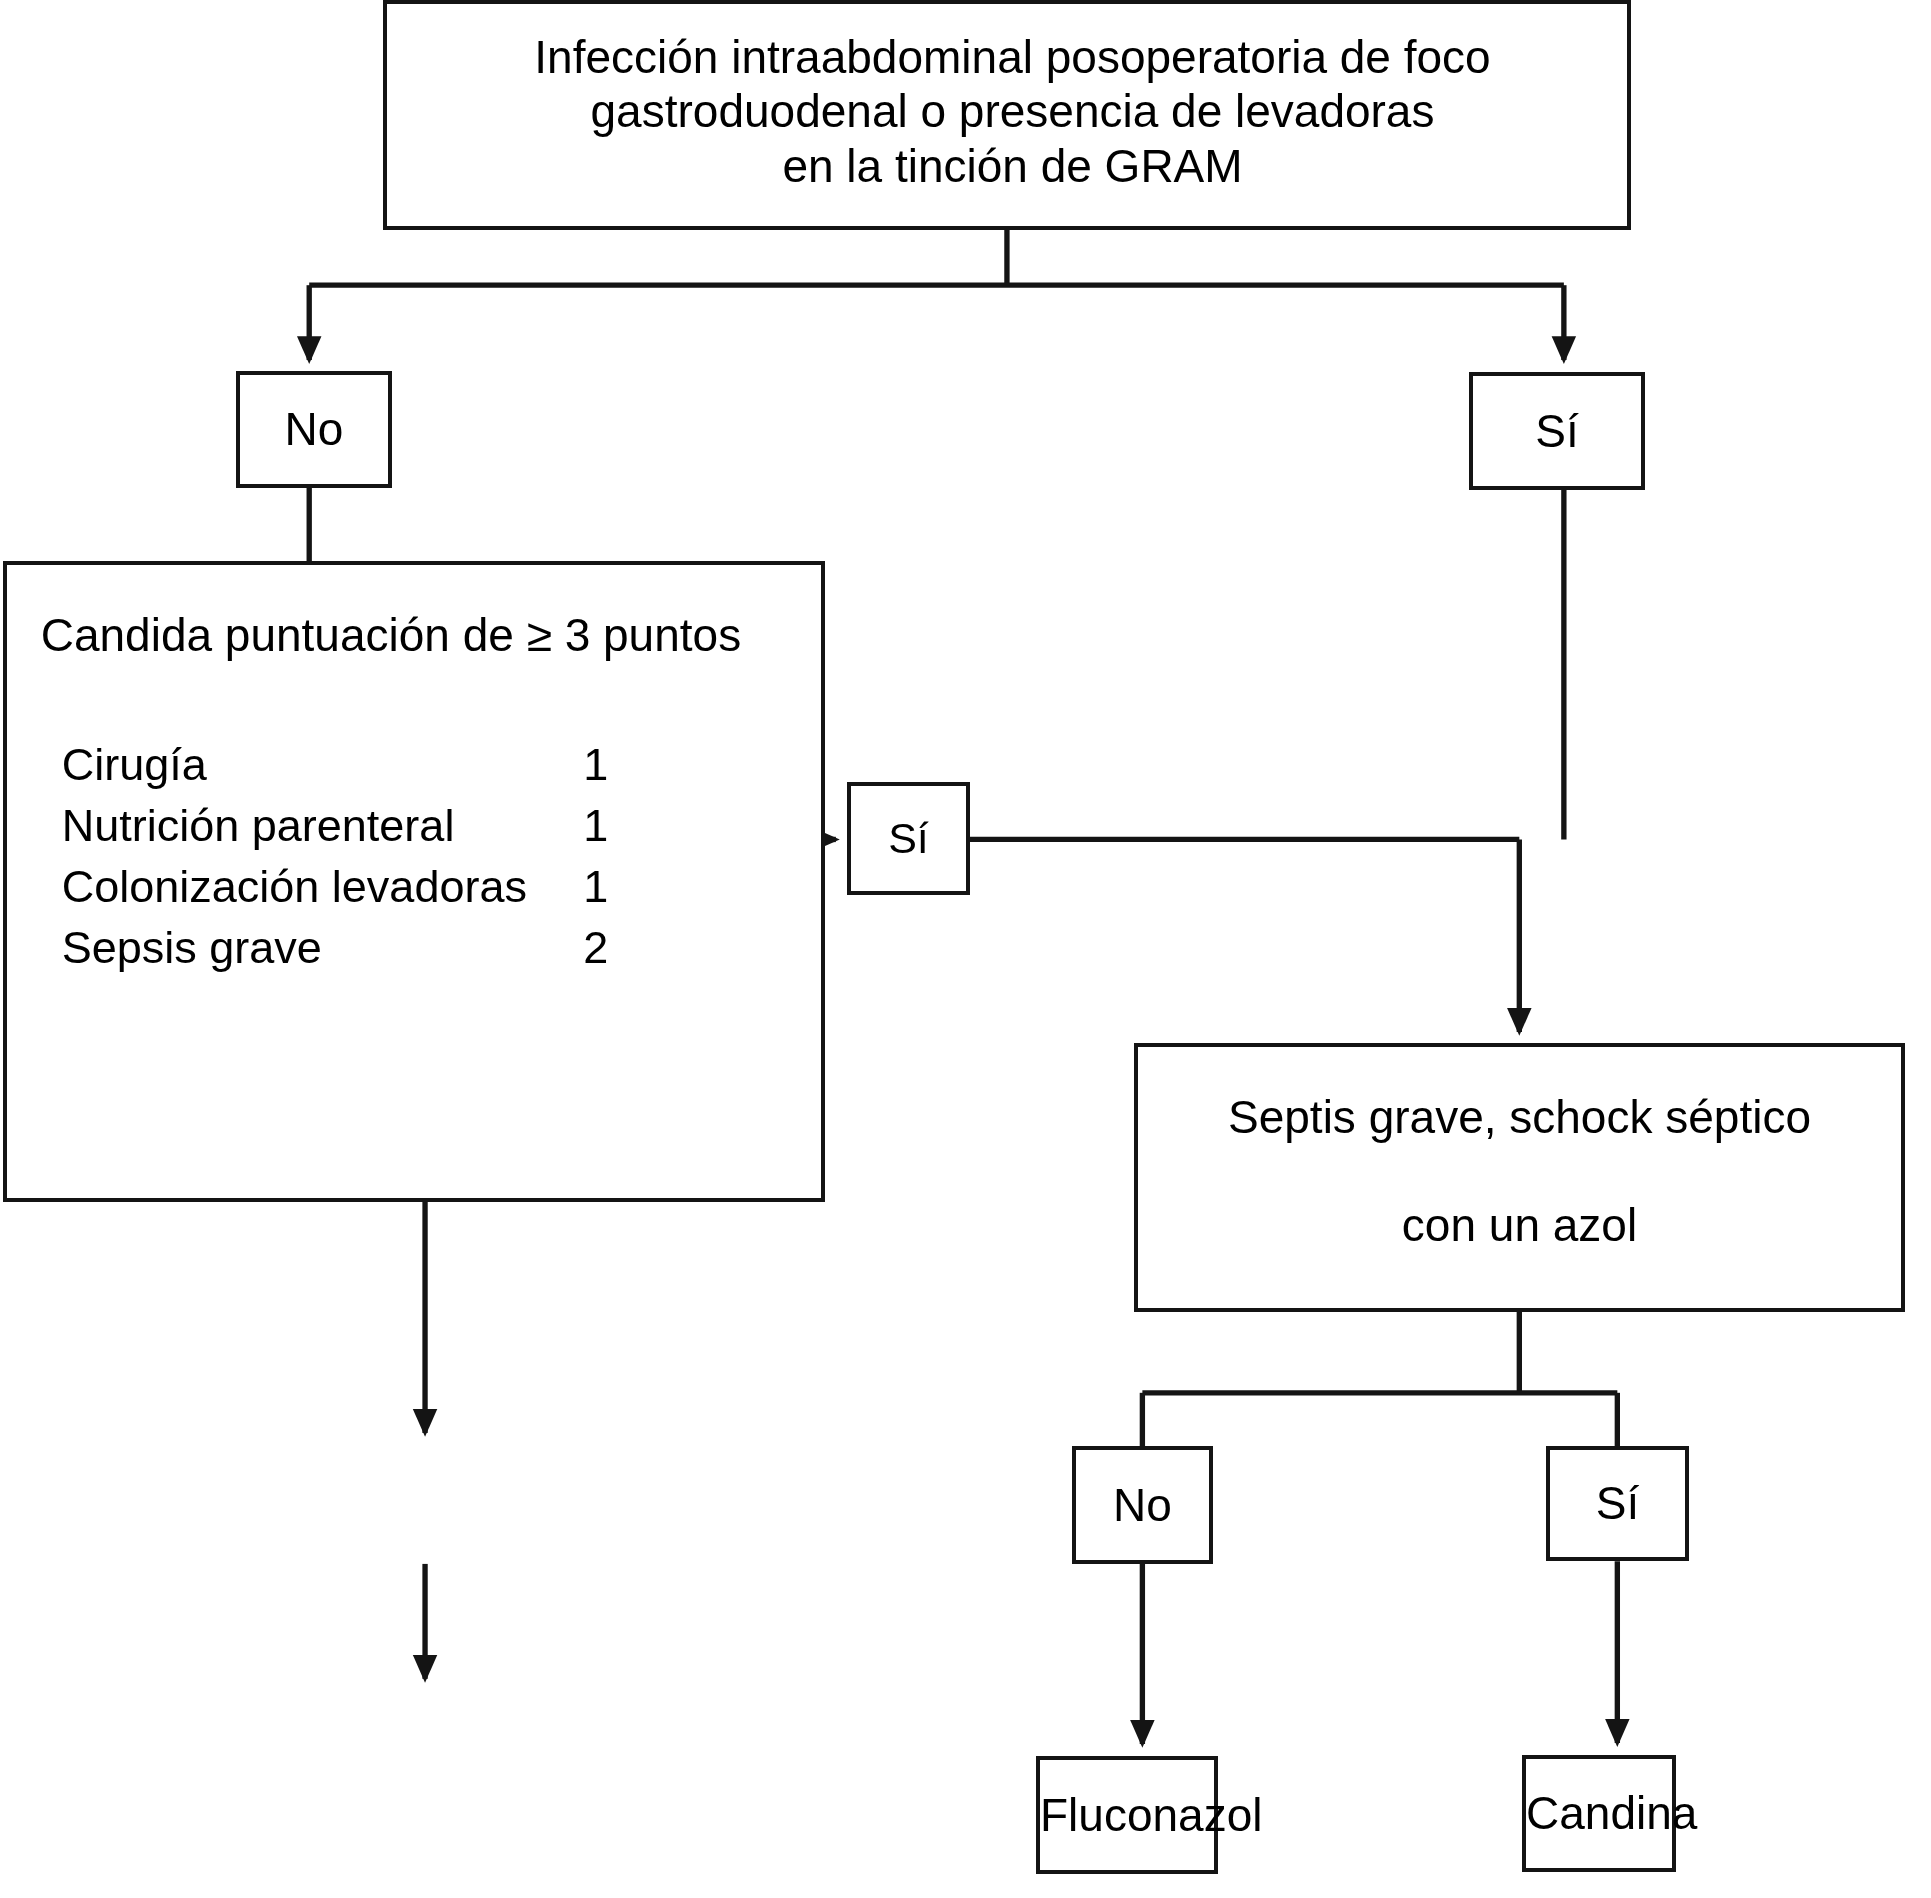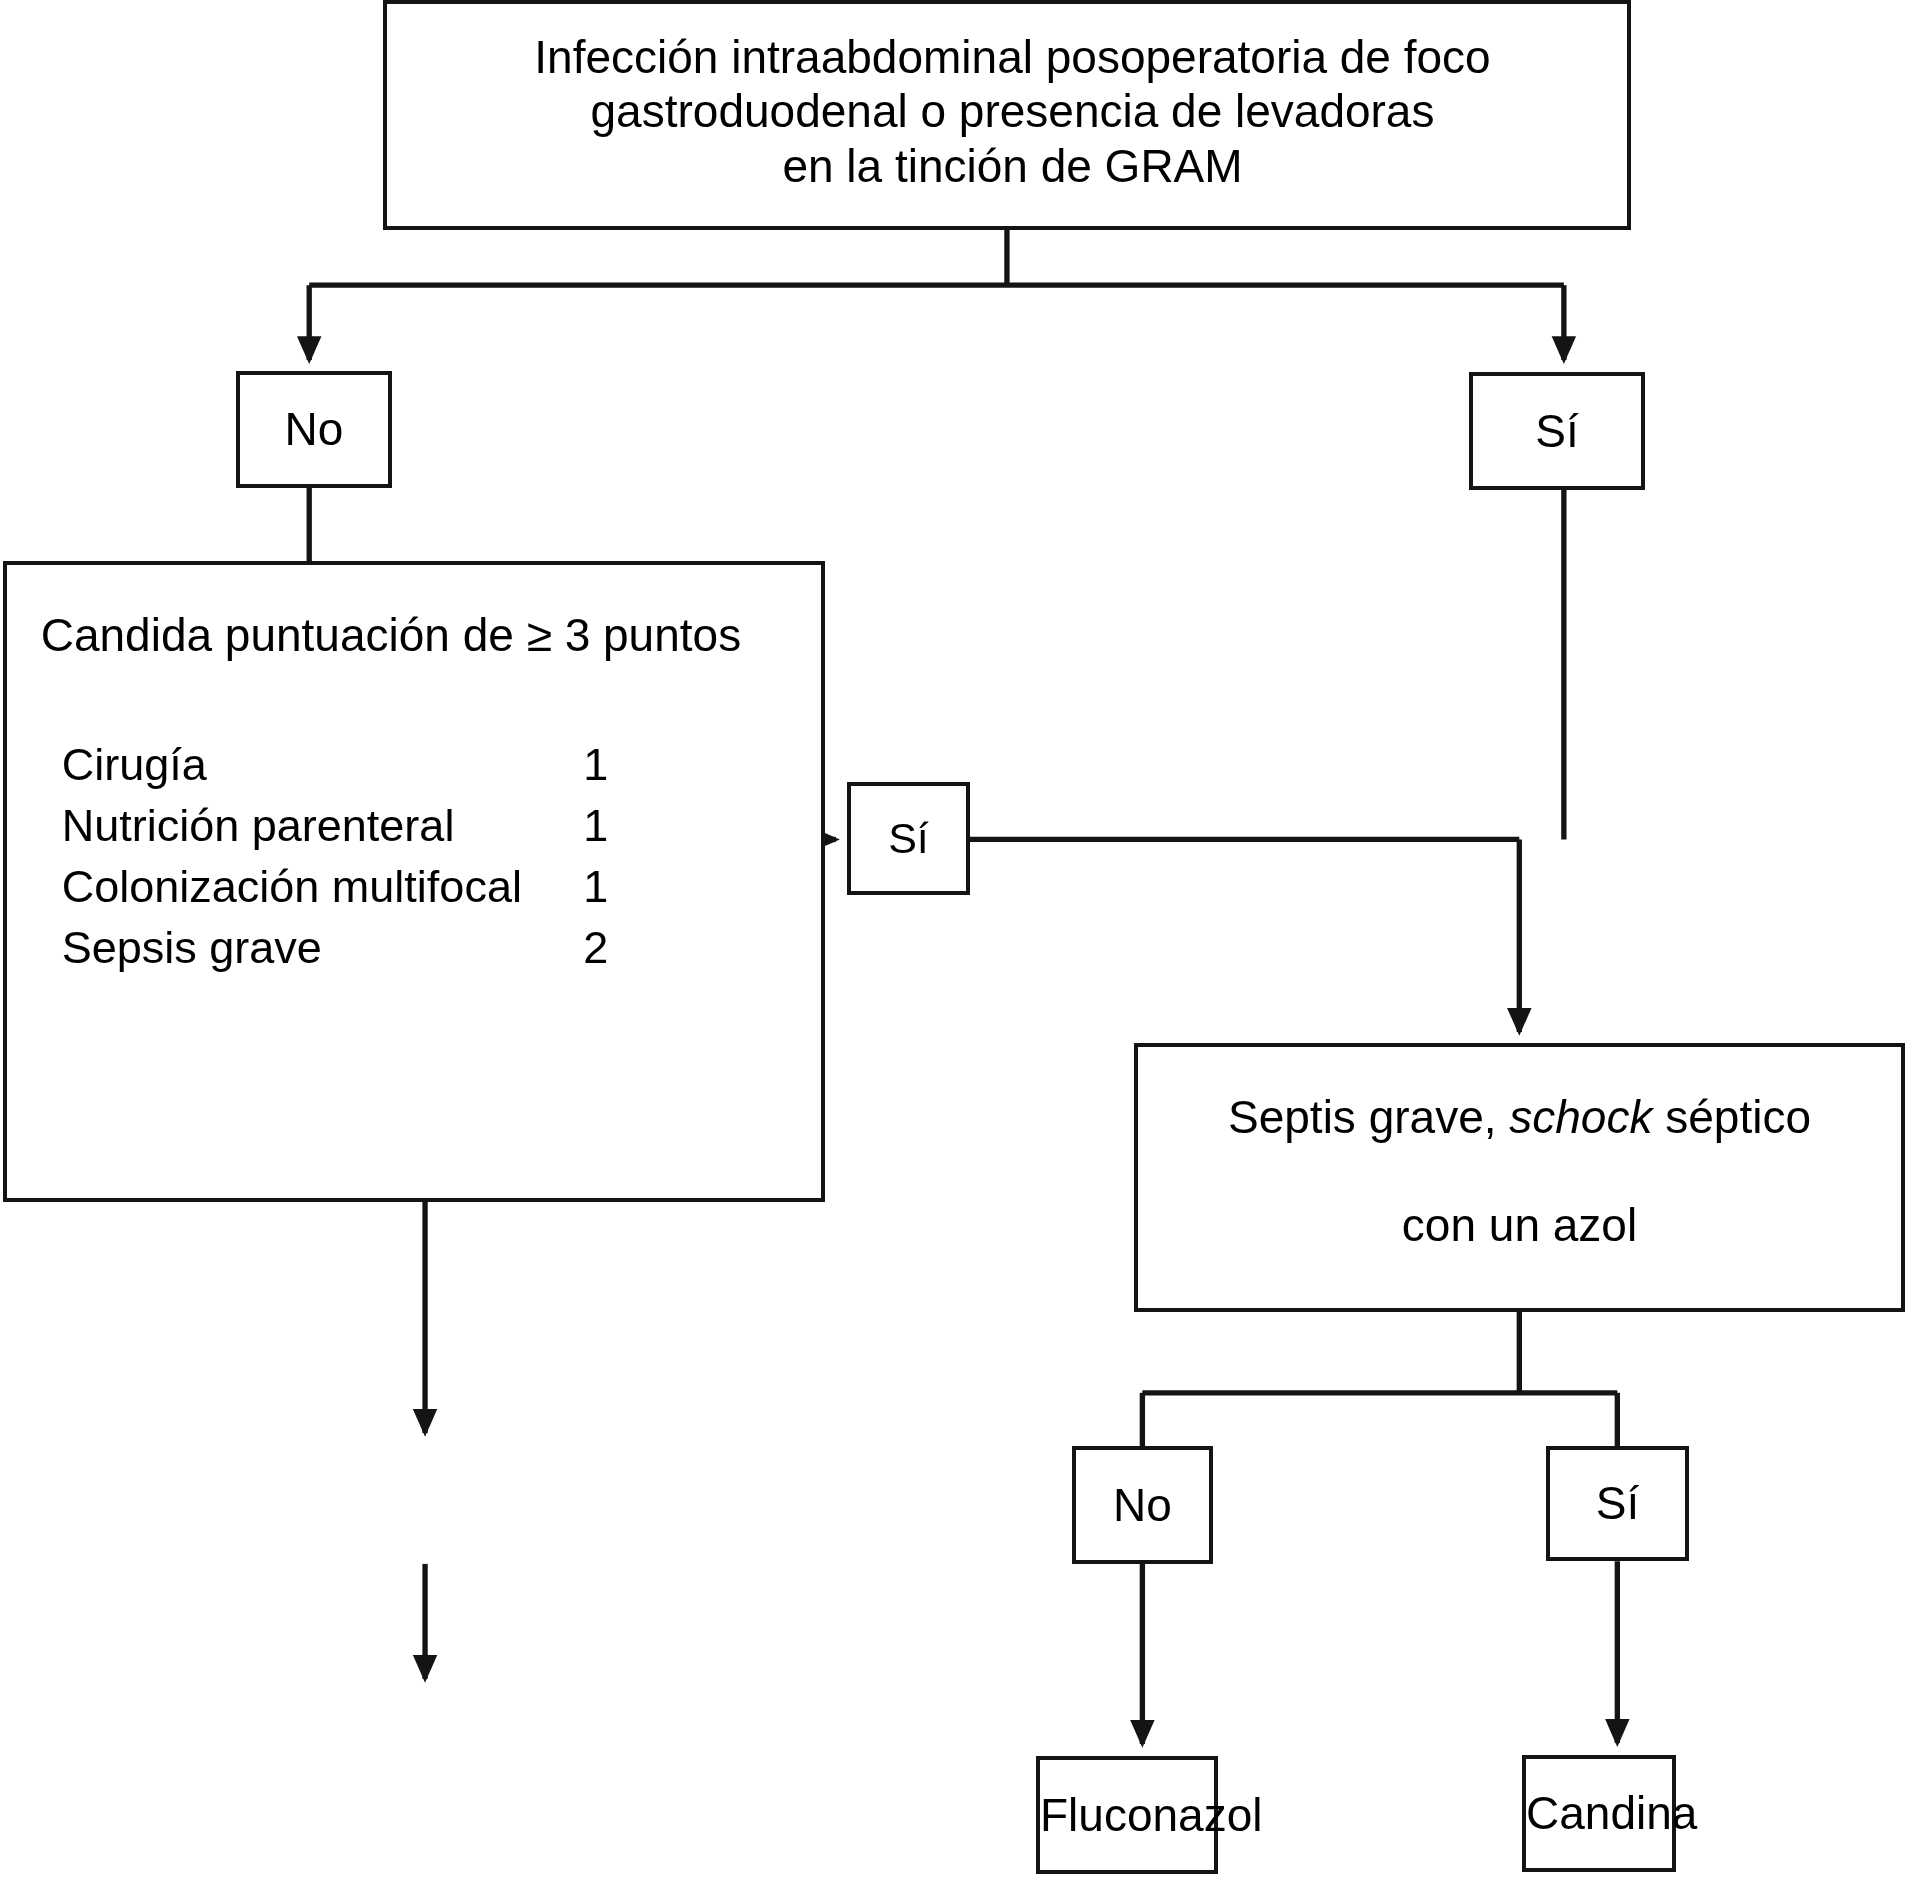--- a/index.html
+++ b/index.html
@@ -76,21 +76,21 @@
     justify-content: space-between;
     align-items: baseline;
     font-size: 45px;
     height: 61px;
     line-height: 61px;
     gap: 26px;
   }
   .score-row .label { white-space: nowrap; }
   .score-row .value { width: 36px; text-align: center; }
 
-  .ital { font-style: italic; }
+  .ital { }
 
   
   #wires {
     position: absolute;
     left: 0; top: 0;
     width: 1931px;
     height: 1899px;
     pointer-events: none;
   }
 </style>
@@ -157,21 +157,21 @@
     <div class="score-list">
       <div class="score-row">
         <span class="label">Cirugía</span>
         <span class="value">1</span>
       </div>
       <div class="score-row">
         <span class="label">Nutrición parenteral</span>
         <span class="value">1</span>
       </div>
       <div class="score-row">
-        <span class="label">Colonización multifocal</span>
+        <span class="label">Colonización levadoras</span>
         <span class="value">1</span>
       </div>
       <div class="score-row">
         <span class="label">Sepsis grave</span>
         <span class="value">2</span>
       </div>
     </div>
   </div>
 
   <div class="node" id="node-score-si">

